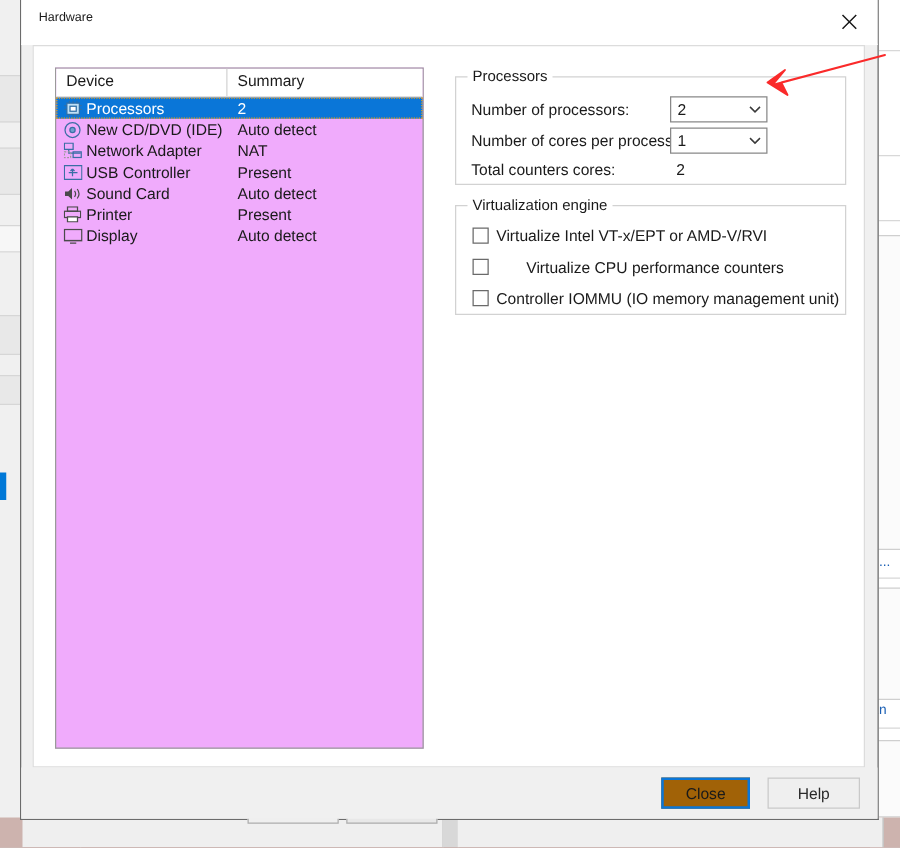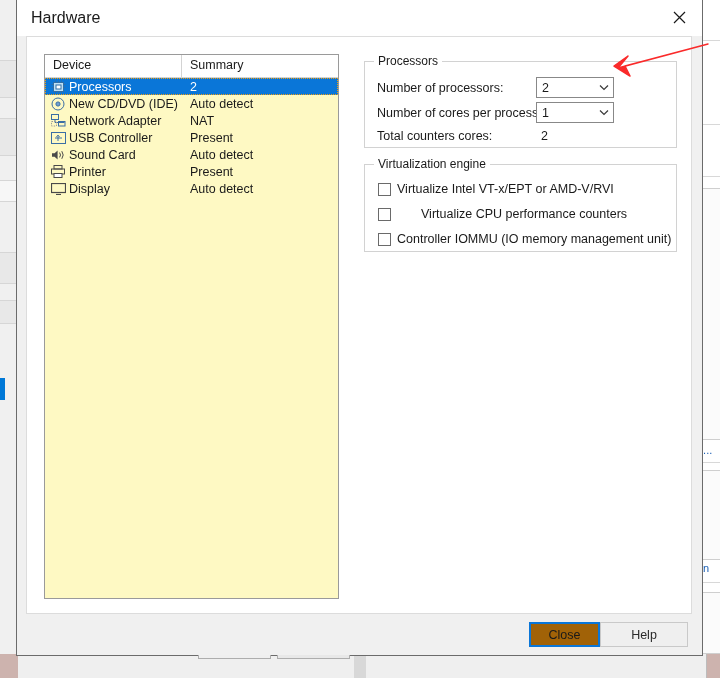--- a/index.html
+++ b/index.html
@@ -79,21 +79,21 @@
   }
   .titlebar {
     position: relative;
     height: 35px;
     background: #ffffff;
     border-bottom: 1px solid #ffffff;
   }
   .title-text {
     position: absolute;
     left: 14px; top: 9px;
-    font-size: 16px;
+    font-size: 10px;
     color: #1a1a1a;
   }
   .close-btn {
     position: absolute;
     right: 0; top: 0;
     width: 46px; height: 34px;
     display: flex; align-items: center; justify-content: center;
     cursor: pointer;
   }
   .close-btn svg { display: block; }
@@ -106,21 +106,21 @@
     background: #ffffff;
     border: 1px solid #dcdcdc;
     box-sizing: border-box;
   }
 
   
   .device-list {
     position: absolute;
     left: 17px; top: 17px;
     width: 295px; height: 545px;
-    background: #fef9c3;
+    background: #f0abfc;
     border: 1px solid #9a9a9a;
     box-sizing: border-box;
   }
   .dl-header {
     display: flex;
     height: 22px;
     border-bottom: 1px solid #d3d3d3;
     background: #ffffff;
   }
   .dl-header .col {
@@ -212,21 +212,20 @@
     color: #1a1a1a;
   }
   .combo .carrow {
     width: 18px;
     display: flex; align-items: center; justify-content: center;
   }
 
   .cbrow {
     position: absolute;
     display: flex;
-    align-items: center;
     font-size: 12.5px;
     color: #1a1a1a;
     white-space: nowrap;
     cursor: default;
   }
   .cbox {
     width: 13px; height: 13px;
     border: 1px solid #6a6a6a;
     background: #ffffff;
     box-sizing: border-box;
@@ -263,21 +262,21 @@
   #btn-close {
     position: absolute;
     right: 102px; top: 8px;
     width: 71px; height: 25px;
     border: 2px solid #0a76d8;
     background: #a16207;
   }
   #btn-help {
     position: absolute;
     right: 14px; top: 8px;
-    width: 88px; height: 25px;
+    width: 74px; height: 25px;
     border: 1px solid #c9c9c9;
     background: #efefef;
     color: #2a2a2a;
     margin-left: 28px;
   }
 
   
   #arrow-anno {
     position: absolute;
     left: 584px; top: 40px;

